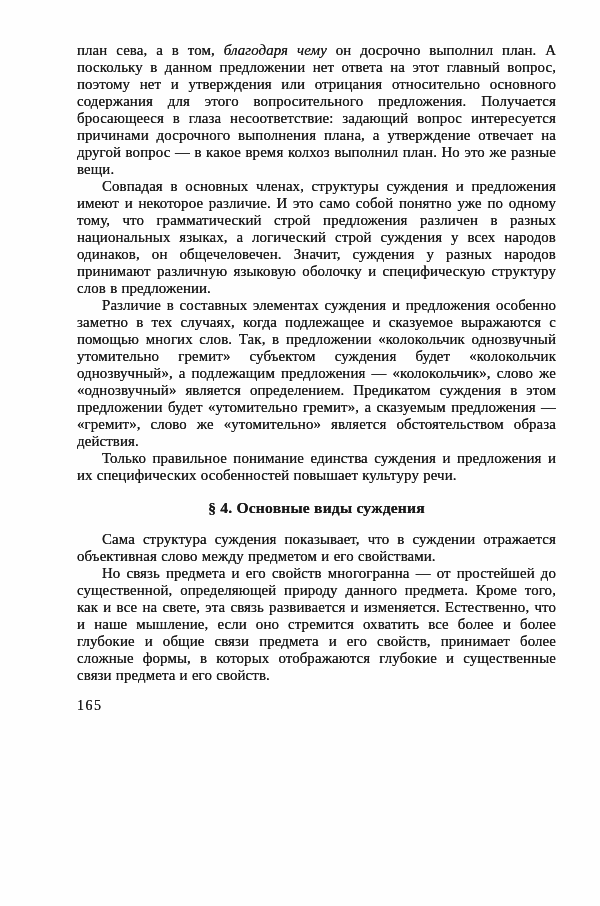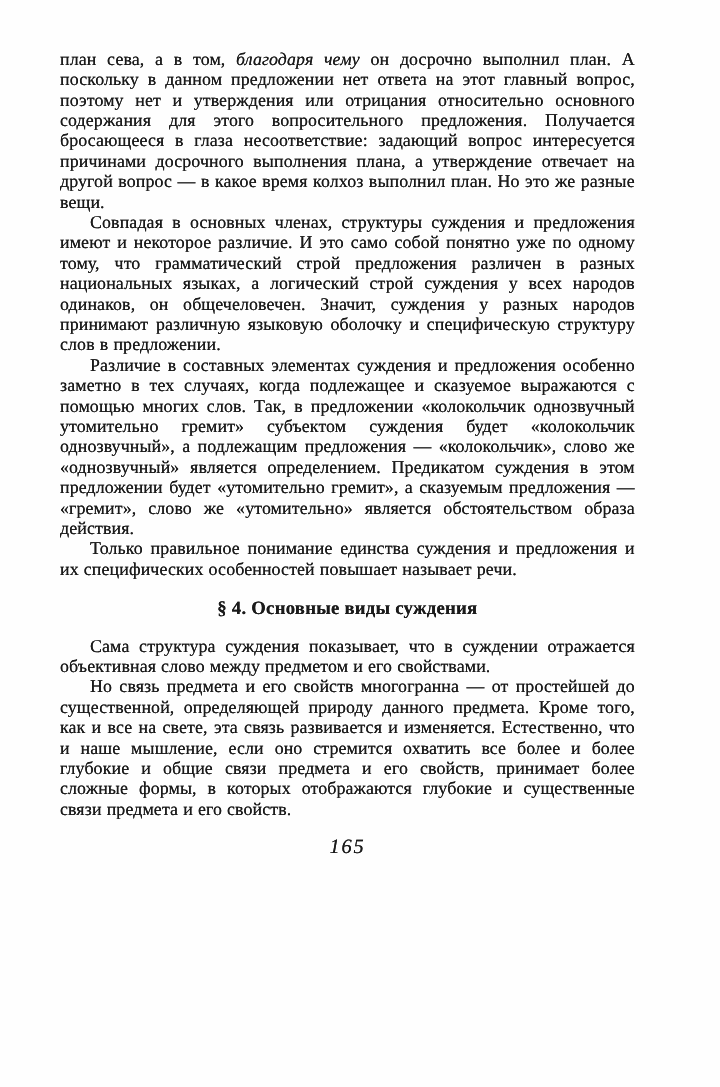--- a/index.html
+++ b/index.html
@@ -15,21 +15,21 @@
   .page {
     position: relative;
     width: 600px;
     height: 906px;
     background: #fefefe;
     color: #1b1b1b;
     font-family: "Liberation Serif", "DejaVu Serif", serif;
   }
   .text-block {
     position: absolute;
-    left: 50px;
+    left: 77px;
     top: 42px;
     width: 479px;
     font-size: 14.9px;
     line-height: 17px;
     text-align: justify;
     text-shadow: 0 0 0.35px currentColor; 
   }
   .para {
     margin: 0;
     text-indent: 25px;
@@ -48,39 +48,38 @@
     font-size: 15.6px;
     font-weight: bold;
     text-align: center;
     text-indent: 0;
     margin: 15px 0 15px 0;
     letter-spacing: 0.2px;
     font-family: Liberation Serif, serif;
   }
   .page-number {
     margin-top: 13px;
-    text-align: center;
-    font-style: italic;
-    font-size: 17px;
+    text-align: left;
+    font-size: 14px;
     letter-spacing: 1.5px;
   }
 </style>
 </head>
 <body>
 
 <div class="page">
   <div class="text-block" lang="ru">
 
     <p class="para no-indent"><span>план сева, а в том, </span><em>благодаря чему</em><span> он досрочно выполнил план. А поскольку в данном предложении нет ответа на этот главный вопрос, поэтому нет и утверждения или отрицания относительно основного содержания для этого вопросительного предложения. Получается бросающееся в глаза несоответствие: задающий вопрос интересуется причинами досрочного выполнения плана, а утверждение отвечает на другой вопрос — в какое время колхоз выполнил план. Но это же разные вещи.</span></p>
 
     <p class="para">Совпадая в основных членах, структуры суждения и предложения имеют и некоторое различие. И это само собой понятно уже по одному тому, что грамматический строй предложения различен в разных национальных языках, а логический строй суждения у всех народов одинаков, он общечеловечен. Значит, суждения у разных народов принимают различную языковую оболочку и специфическую структуру слов в предложении.</p>
 
     <p class="para">Различие в составных элементах суждения и предложения особенно заметно в тех случаях, когда подлежащее и сказуемое выражаются с помощью многих слов. Так, в предложении «колокольчик однозвучный утомительно гремит» субъектом суждения будет «колокольчик однозвучный», а подлежащим предложения — «колокольчик», слово же «однозвучный» является определением. Предикатом суждения в этом предложении будет «утомительно гремит», а сказуемым предложения — «гремит», слово же «утомительно» является обстоятельством образа действия.</p>
 
-    <p class="para">Только правильное понимание единства суждения и предложения и их специфических особенностей повышает называет речи.</p>
+    <p class="para">Только правильное понимание единства суждения и предложения и их специфических особенностей повышает культуру речи.</p>
 
     <h2 class="heading">§ 4. Основные виды суждения</h2>
 
     <p class="para">Сама структура суждения показывает, что в суждении отражается объективная слово между предметом и его свойствами.</p>
 
     <p class="para">Но связь предмета и его свойств многогранна — от простейшей до существенной, определяющей природу данного предмета. Кроме того, как и все на свете, эта связь развивается и изменяется. Естественно, что и наше мышление, если оно стремится охватить все более и более глубокие и общие связи предмета и его свойств, принимает более сложные формы, в которых отображаются глубокие и существенные связи предмета и его свойств.</p>
 
 
     <div class="page-number">165</div>
 

